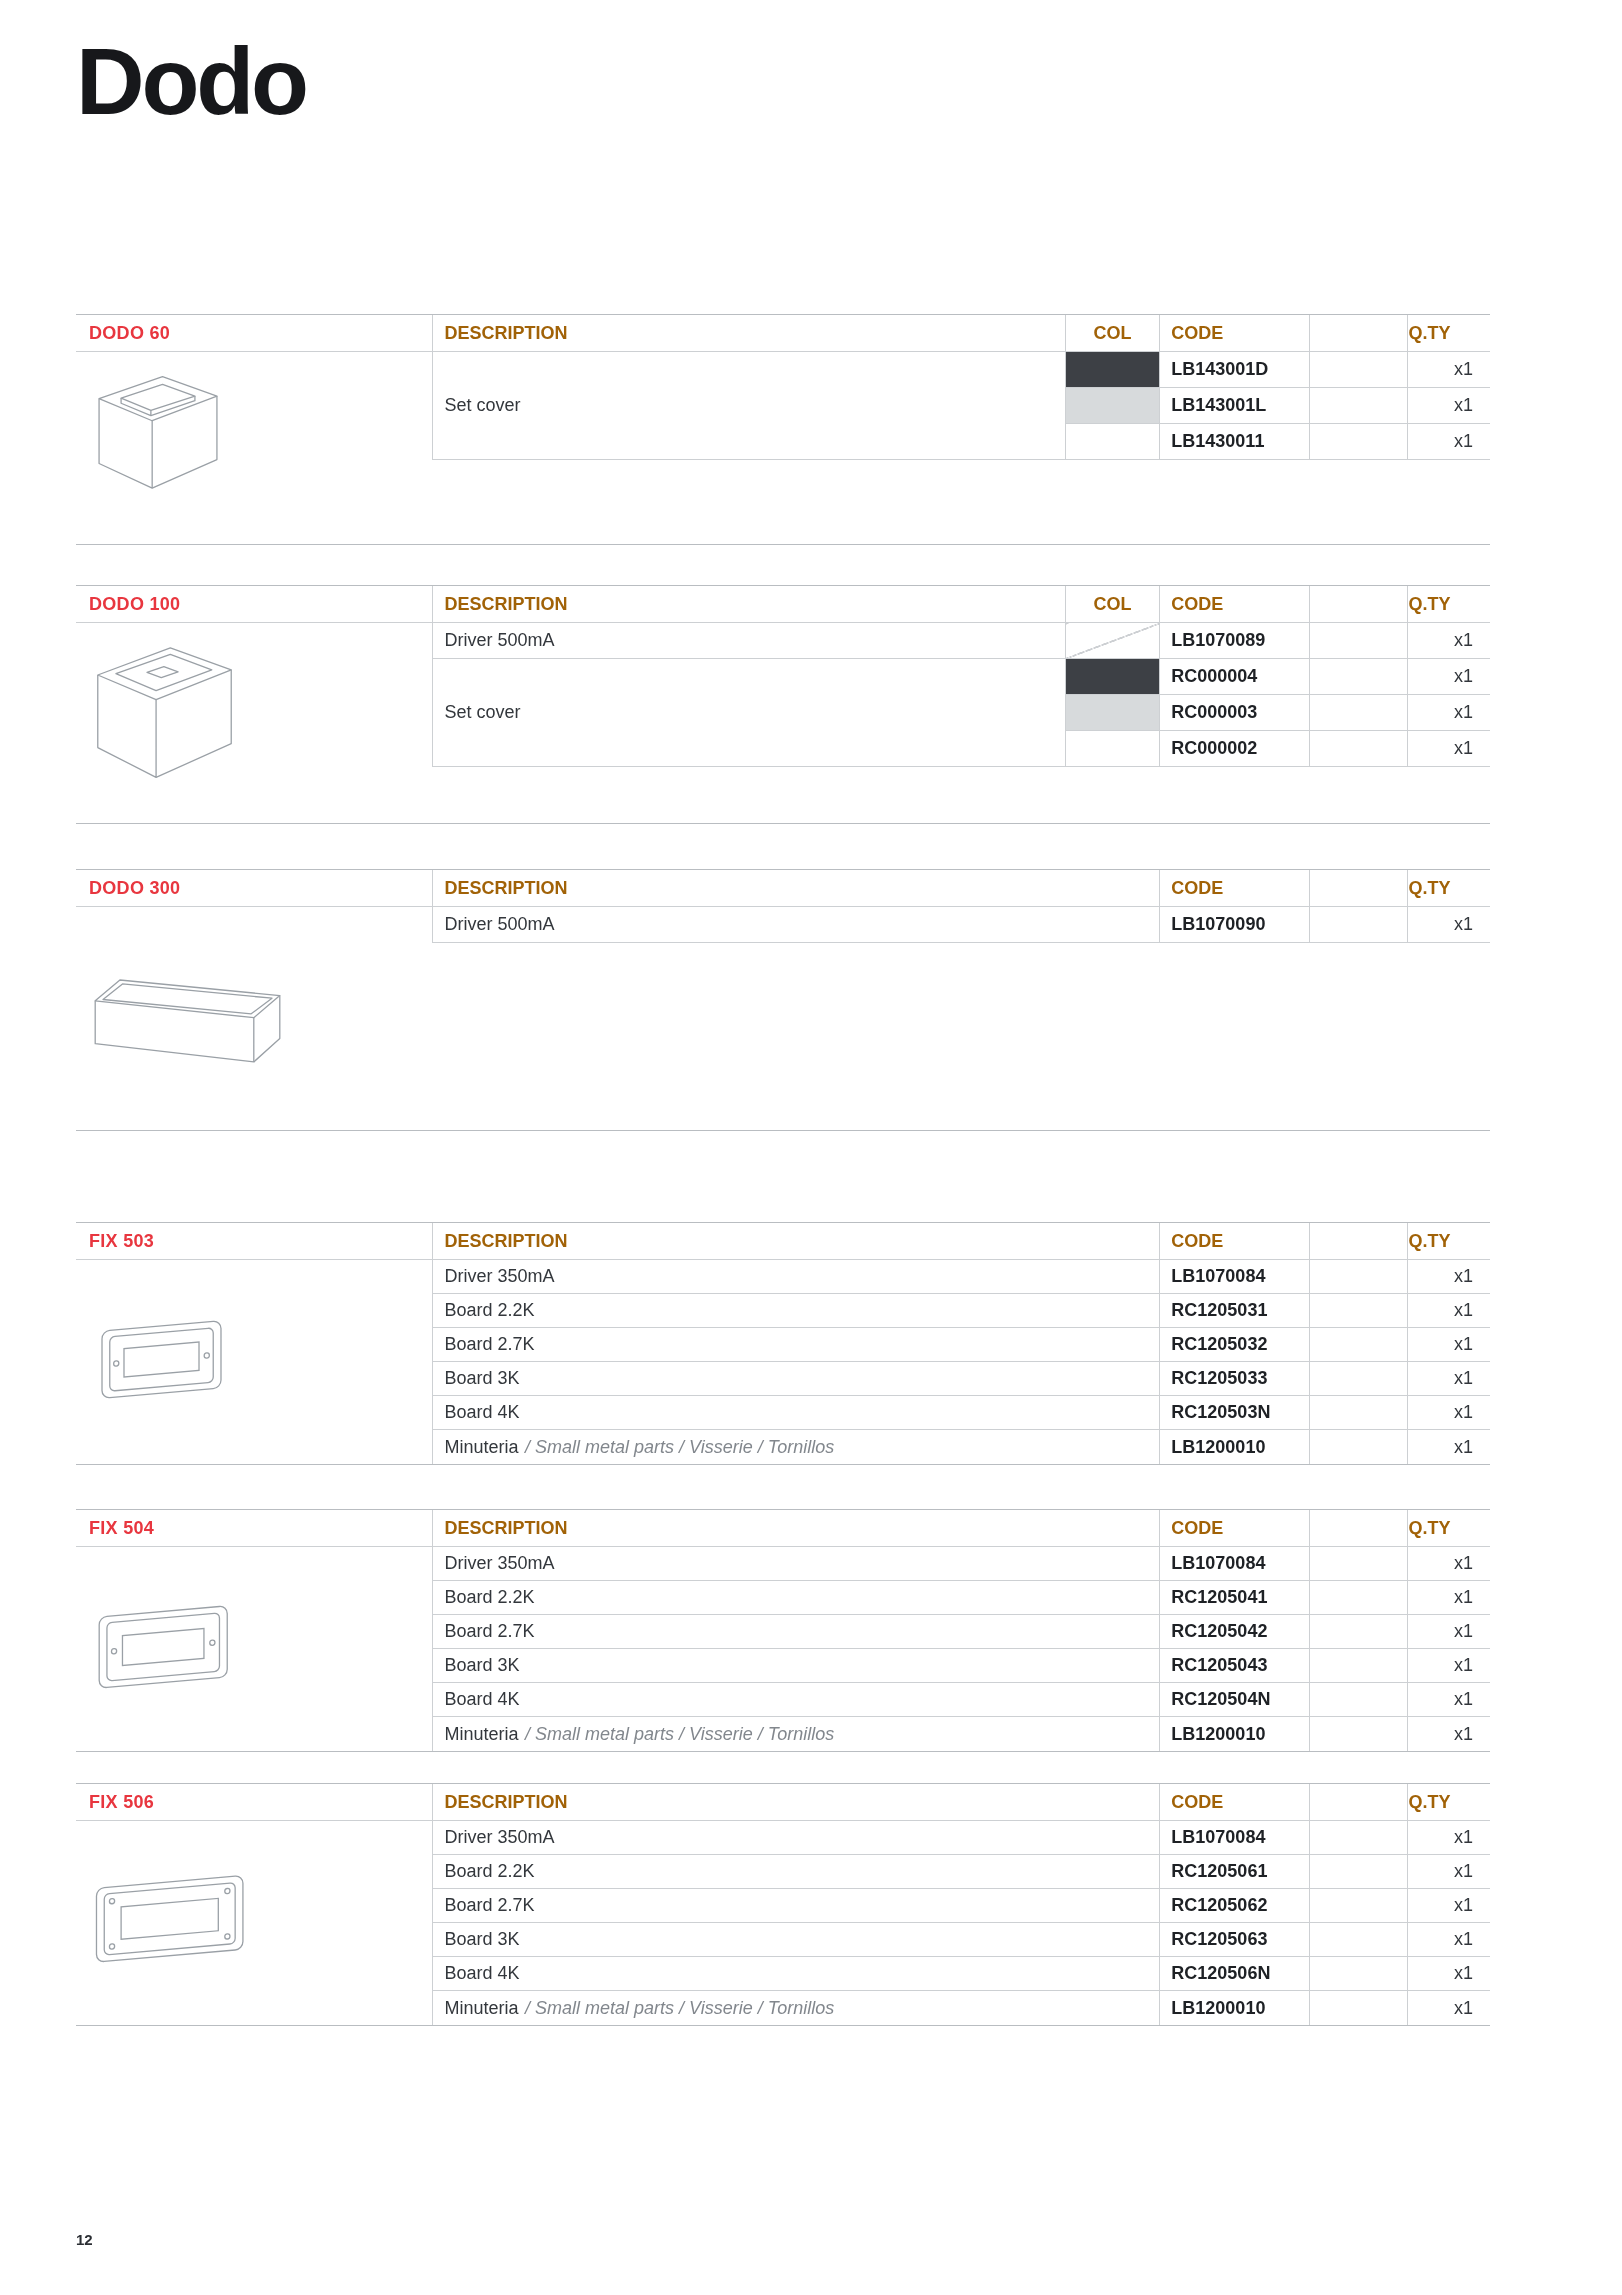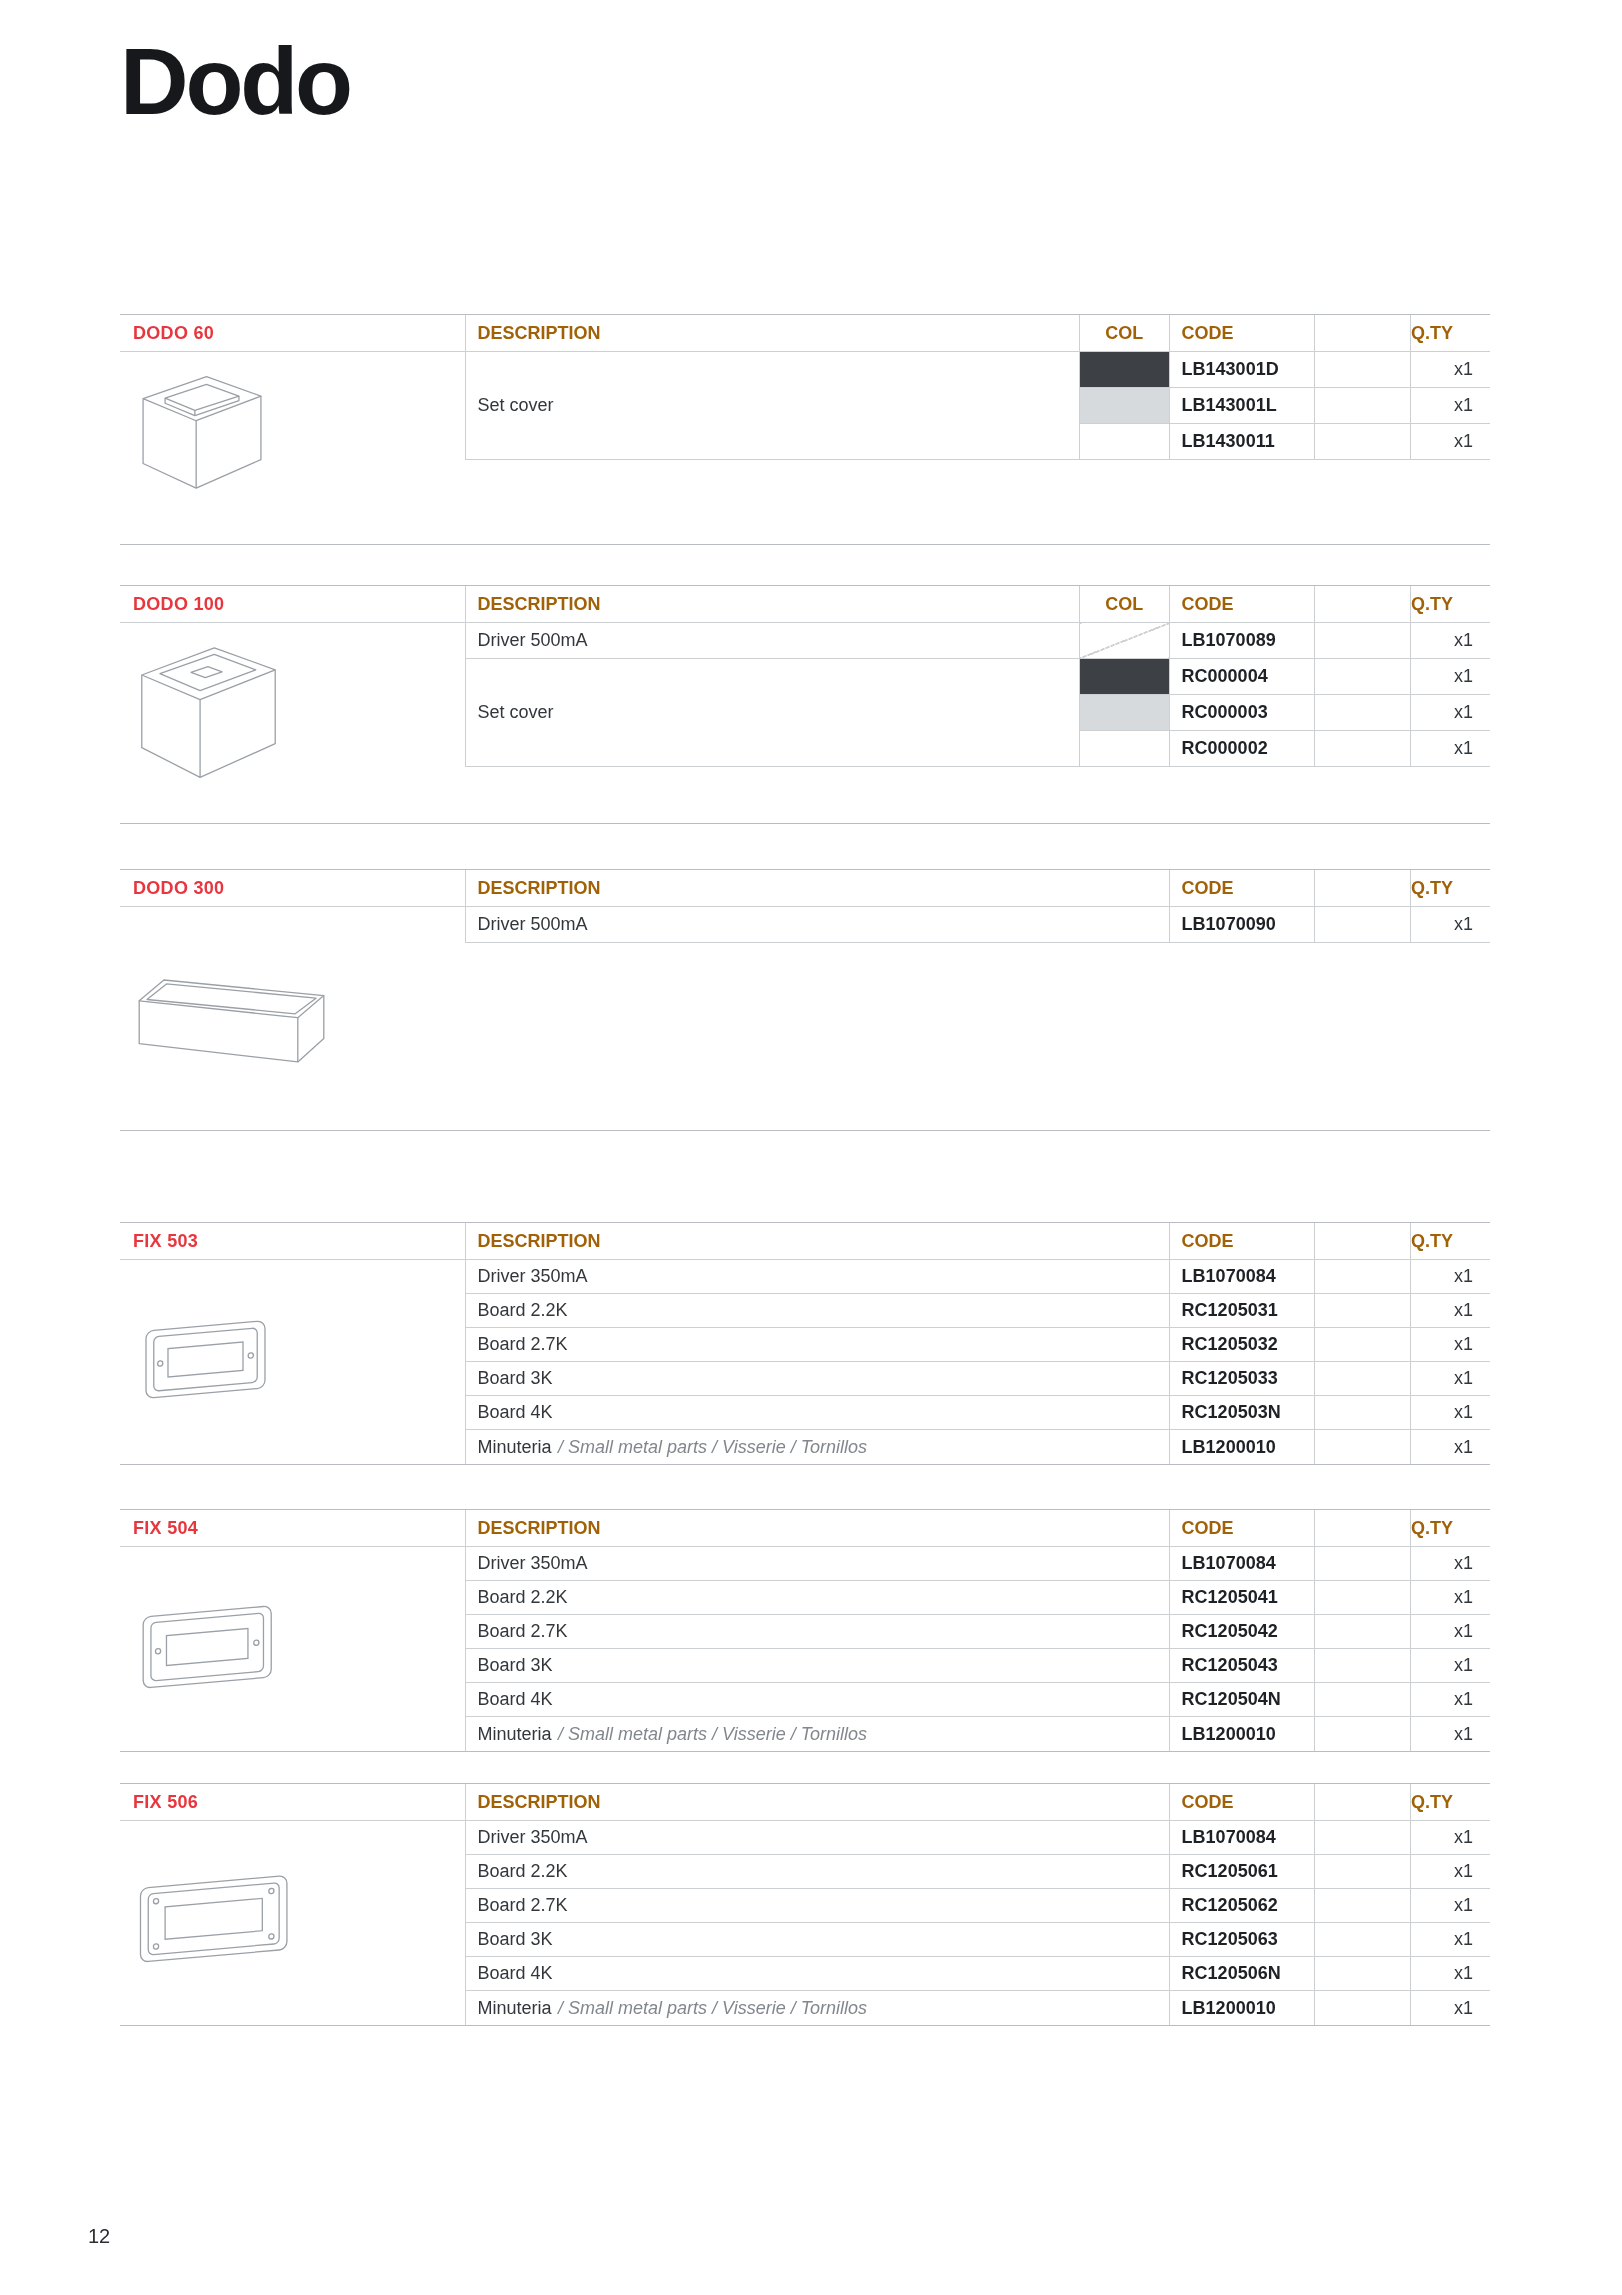--- a/index.html
+++ b/index.html
@@ -5,21 +5,20 @@
   * { box-sizing: border-box; margin: 0; padding: 0; }
   html, body { background: #ffffff; }
   body { font-family: "Liberation Sans", sans-serif; color: #33373c; }
 
   .page {
     position: relative;
     width: 1566px;
     height: 2295px;
     background: #ffffff;
     overflow: hidden;
-    padding-left: 44px;
   }
   .content { padding: 19.5px 76px 0 76px; }
 
   .big-title {
     font-size: 95px;
     line-height: 1.0;
     font-weight: bold;
     letter-spacing: -3.2px;
     color: var(--heading, #17181b);
     margin-top: 14.3px;
@@ -96,24 +95,25 @@
   .fh-d60  { height: 84px; }
   .fh-d100 { height: 56px; }
   .fh-d300 { height: 187px; }
 
   svg { overflow: visible; display: block; }
 
   .it { font-style: italic; color: #82878d; margin-left: 6.5px; }
 
   .page-number {
     position: absolute;
-    left: 88px;
+    left: 76px;
     bottom: 47px;
-    font-size: 20px;
+    font-size: 15px;
     color: #2b2e33;
+    font-weight: bold;
   }
 </style>
 </head>
 <body>
 
 <div class="page">
   <div class="content">
 
     <h1 class="big-title">Dodo</h1>
 

